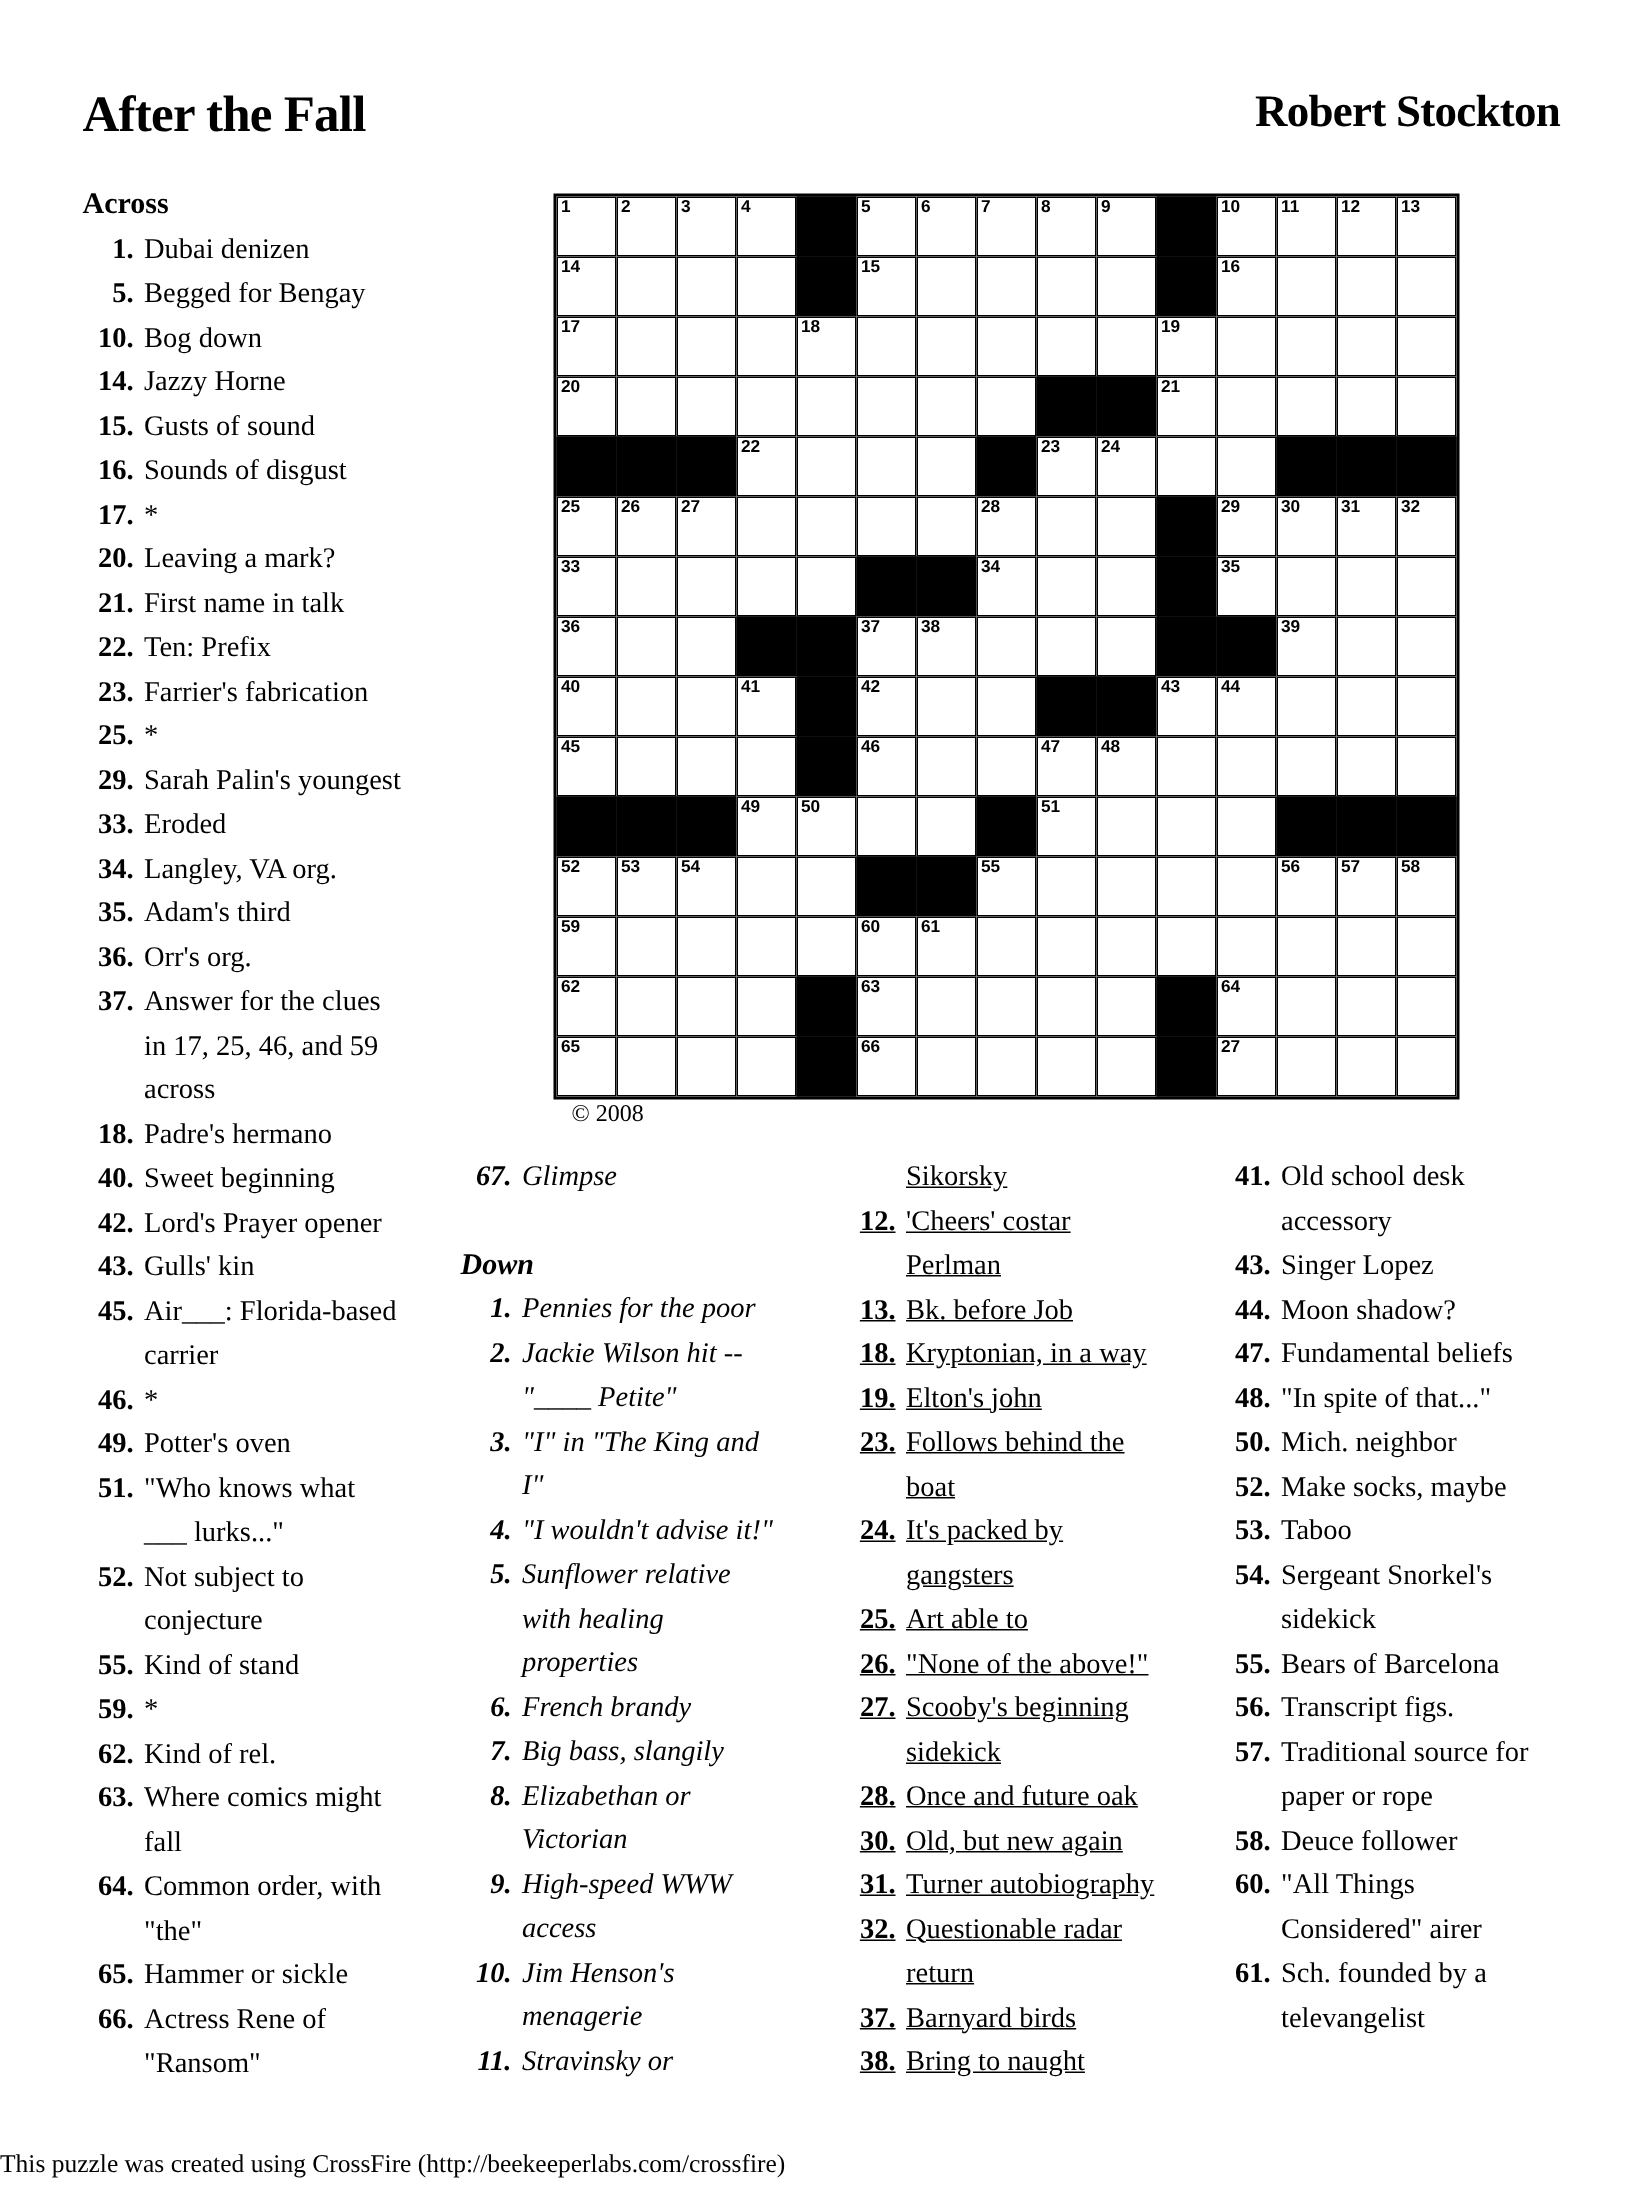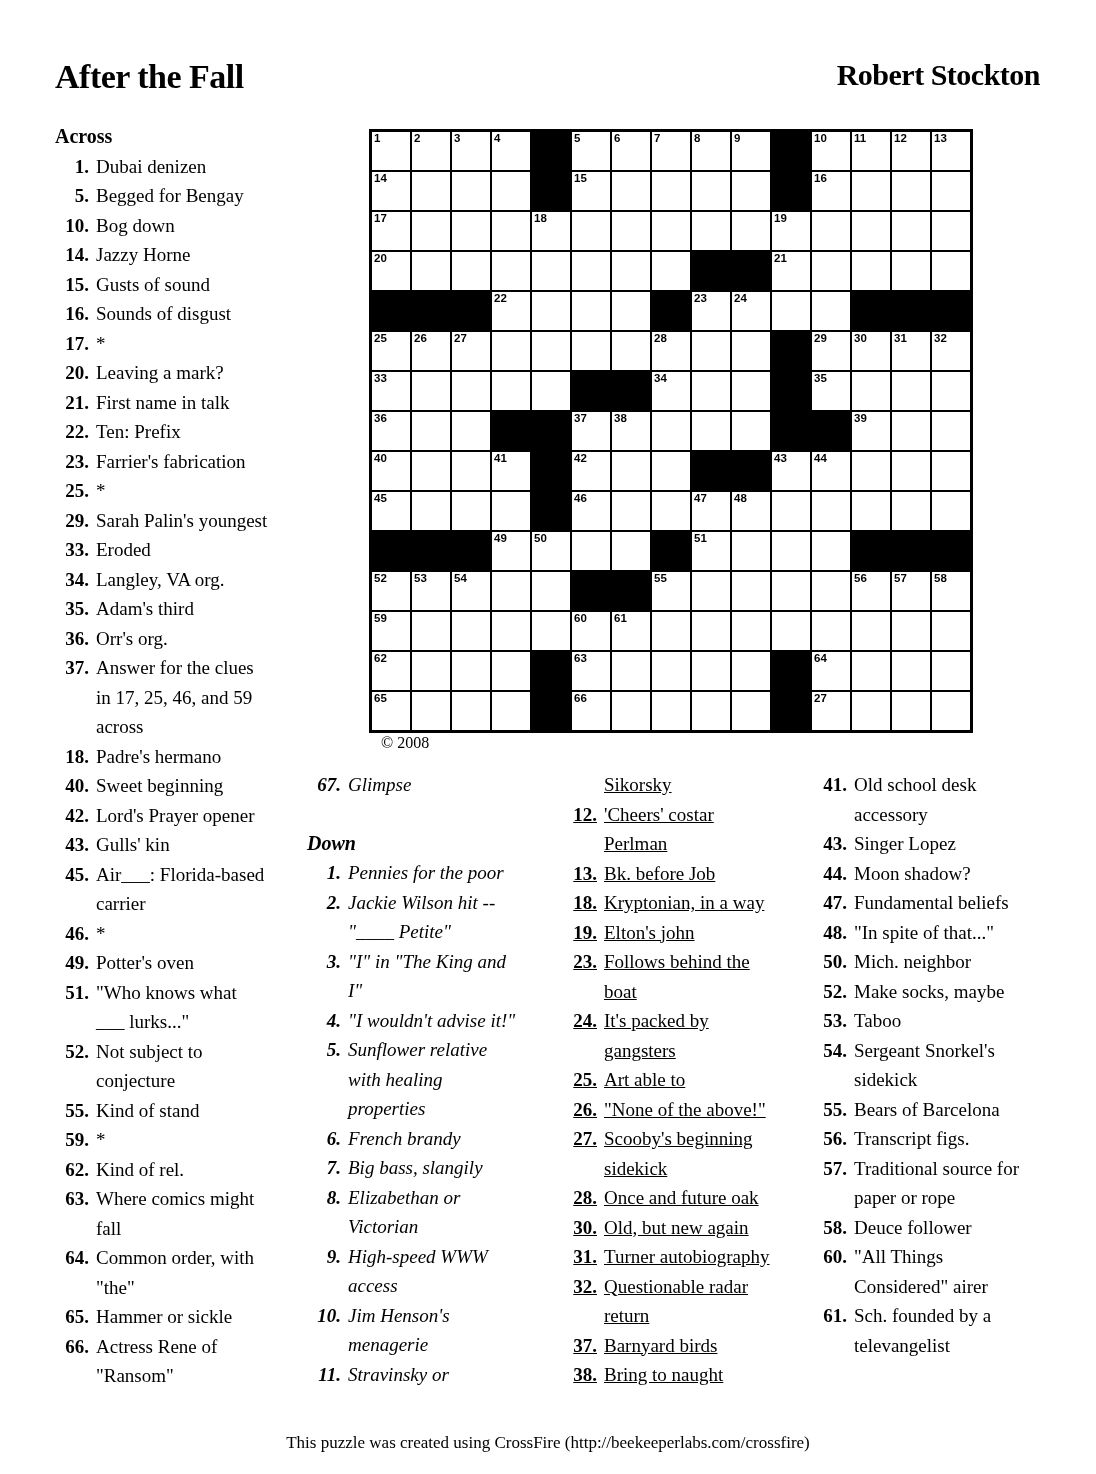--- a/index.html
+++ b/index.html
@@ -27,21 +27,21 @@
   #col1{left:55px;top:122px;width:245px;}
   #col2{left:307px;top:770px;width:240px;font-style:italic;}
   #col3{left:563px;top:770px;width:240px;text-decoration:underline;}
   #col4{left:813px;top:770px;width:252px;}
   .section-header{font-weight:bold;font-size:20px;}
   #col2 .section-header{margin-top:29px;}
   .clue{display:flex;align-items:flex-start;}
   .clue .num{width:34px;min-width:34px;text-align:right;font-weight:bold;padding-right:7px;}
   .clue .txt{white-space:pre-line;}
 
-  .footer{position:absolute;left:0;top:1433px;width:100%;text-align:center;font-size:17px;}
+  .footer{position:absolute;left:0;top:1433px;width:100%;font-size:17px;}
 </style>
 </head>
 <body>
 
 <div class="page-title">After the Fall</div>
 <div class="page-author">Robert Stockton</div>
 
 <div class="grid">
     <div class="cell">
       <span class="cnum">1</span>

